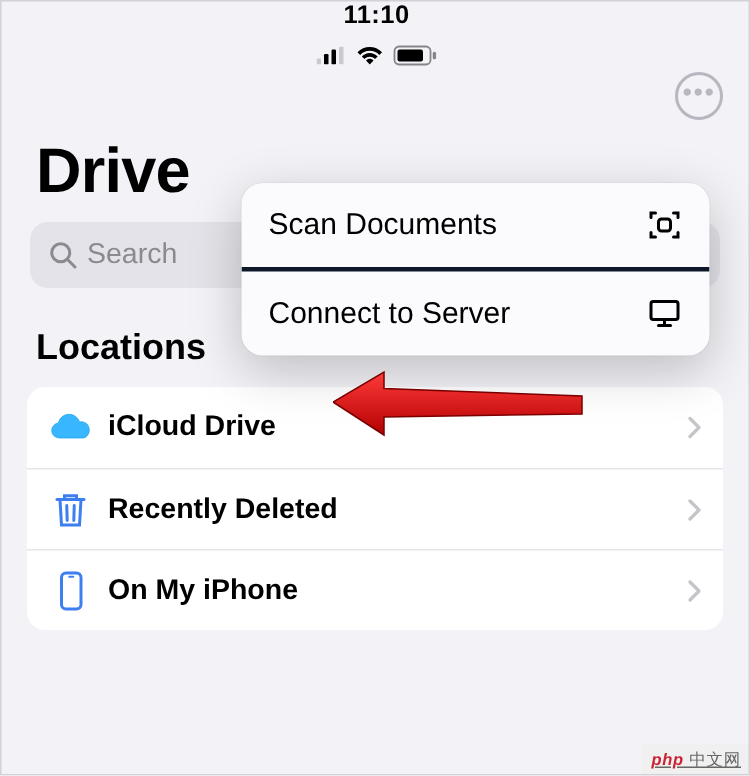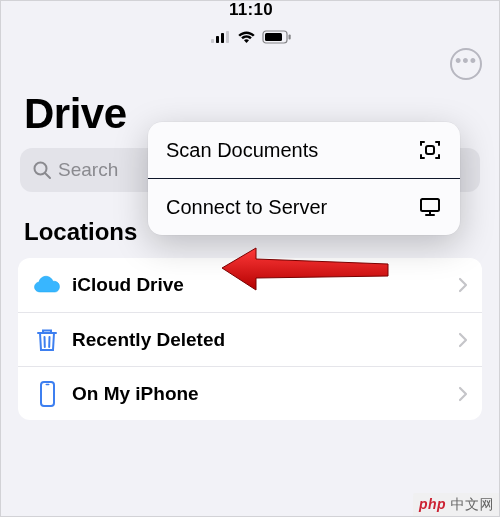--- a/index.html
+++ b/index.html
@@ -104,60 +104,61 @@
   }
   .row .chev {
     color: #c5c5c9;
     font-size: 22px;
   }
 
   
   .menu {
     position: absolute;
     top: 122px;
-    left: 148px;
+    left: 161px;
     width: 312px;
     background: #fbfbfd;
     border-radius: 14px;
     box-shadow: 0 10px 35px rgba(0,0,0,0.22), 0 0 0 0.5px rgba(0,0,0,0.05);
     overflow: hidden;
     z-index: 50;
   }
   .menu-row {
     display:flex;
     align-items:center;
     justify-content:space-between;
     padding: 16px 18px;
     font-size: 20px;
     cursor:pointer;
   }
   .menu-row + .menu-row {
-    border-top: 1px solid #0f172a;
+    border-top: 3px solid #0f172a;
   }
 
   
   .arrow-annot {
     position:absolute;
     top: 244px;
     left: 222px;
     z-index: 60;
     pointer-events: none;
   }
 
   
   .watermark {
     position:absolute;
     right:0; bottom:0;
     background: rgba(240,240,240,0.85);
     padding:3px 6px;
     border-radius:3px 0 0 0;
-    font-size:14px;
+    font-size:11px;
     letter-spacing:0.5px;
     color:#666;
     font-family: "Arial", sans-serif;
+    text-decoration: underline;
   }
   .watermark b { color:#c23; font-weight:bold; font-style:italic; }
 
   
   .frame-border {
     position:absolute; inset:0;
     border: 1px solid #d2d2d6;
     pointer-events:none;
   }
 

